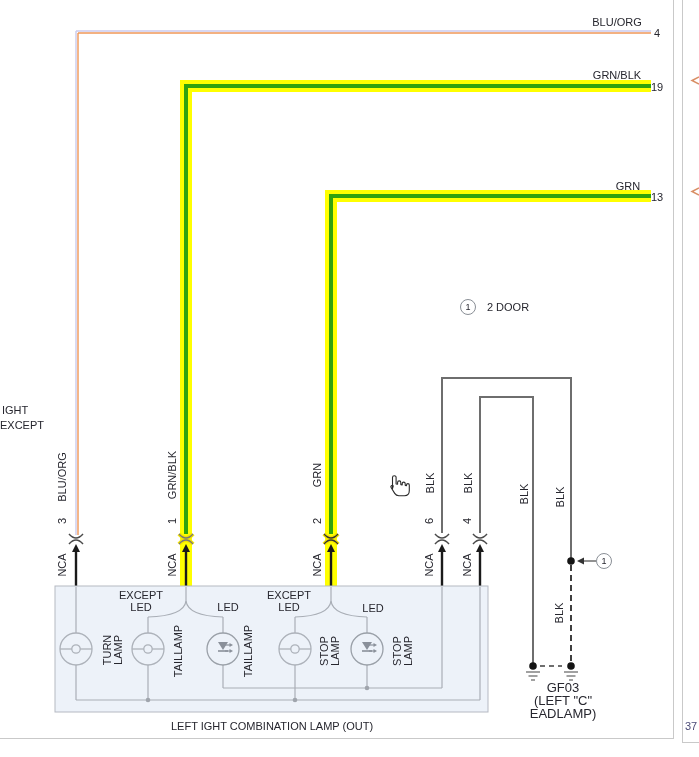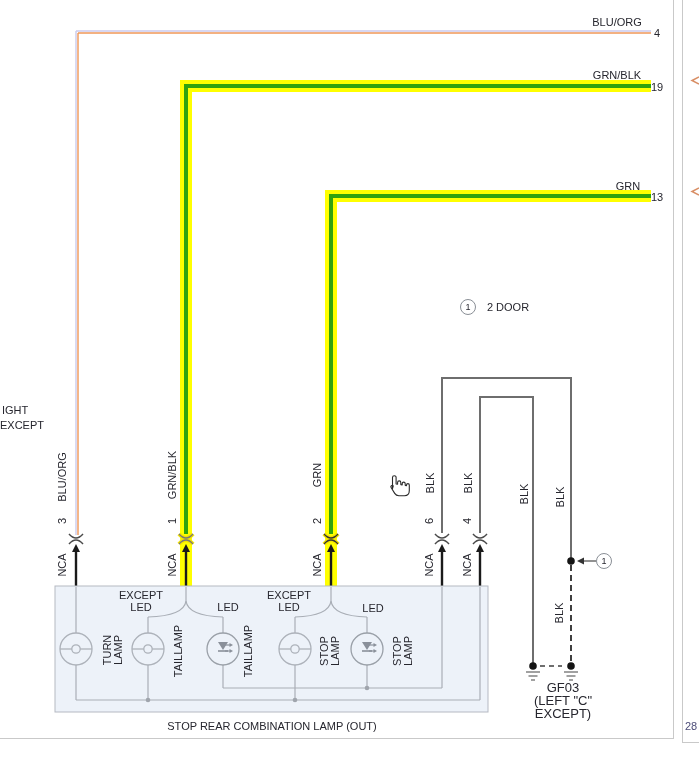--- a/index.html
+++ b/index.html
@@ -242,23 +242,23 @@
 
 <div class="lbl rot" style="left:113px;top:650px;line-height:11px">TURN
 LAMP</div>
 <div class="lbl rot" style="left:178px;top:651px">TAILLAMP</div>
 <div class="lbl rot" style="left:248px;top:651px">TAILLAMP</div>
 <div class="lbl rot" style="left:330px;top:651px;line-height:11px">STOP
 LAMP</div>
 <div class="lbl rot" style="left:403px;top:651px;line-height:11px">STOP
 LAMP</div>
 
-<div class="lbl" style="left:272px;top:726px">STOP REAR COMBINATION LAMP (OUT)</div>
+<div class="lbl" style="left:272px;top:726px">LEFT IGHT COMBINATION LAMP (OUT)</div>
 
 <div class="badge" style="left:604px;top:561px">1</div>
 
 <div class="gndblock">
   <span>GF03</span>
   <span>(LEFT "C"</span>
-  <span>EXCEPT)</span>
+  <span>EADLAMP)</span>
 </div>
 
-<div class="pagepartial">28</div>
+<div class="pagepartial">37</div>
 
 </body></html>

